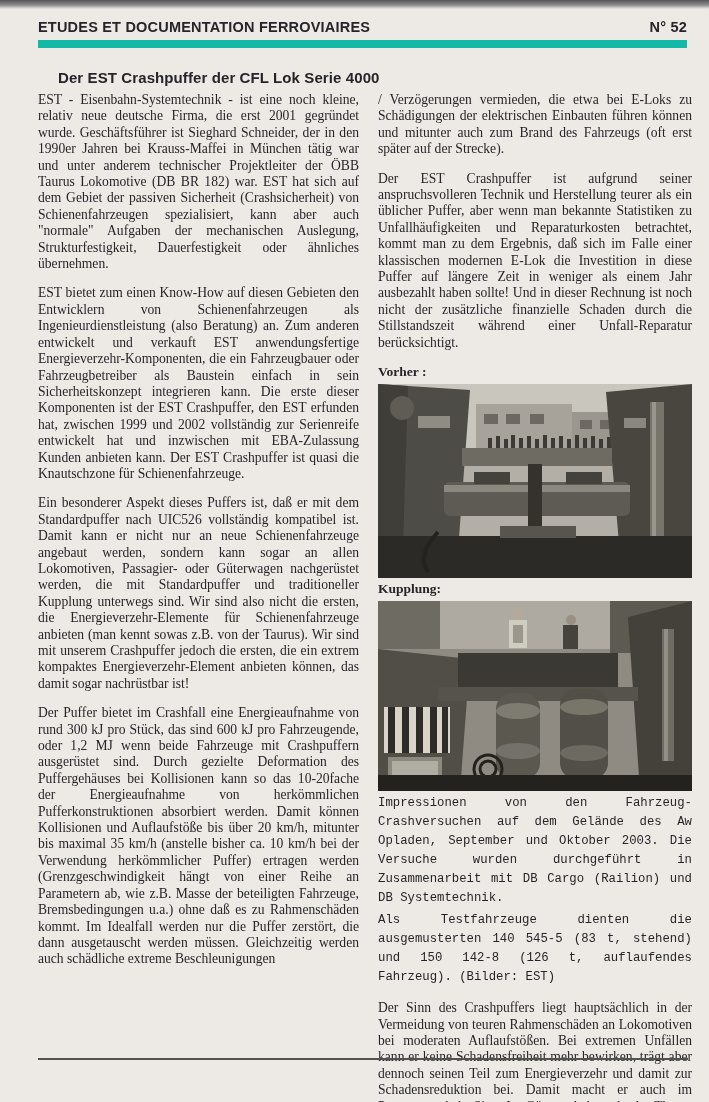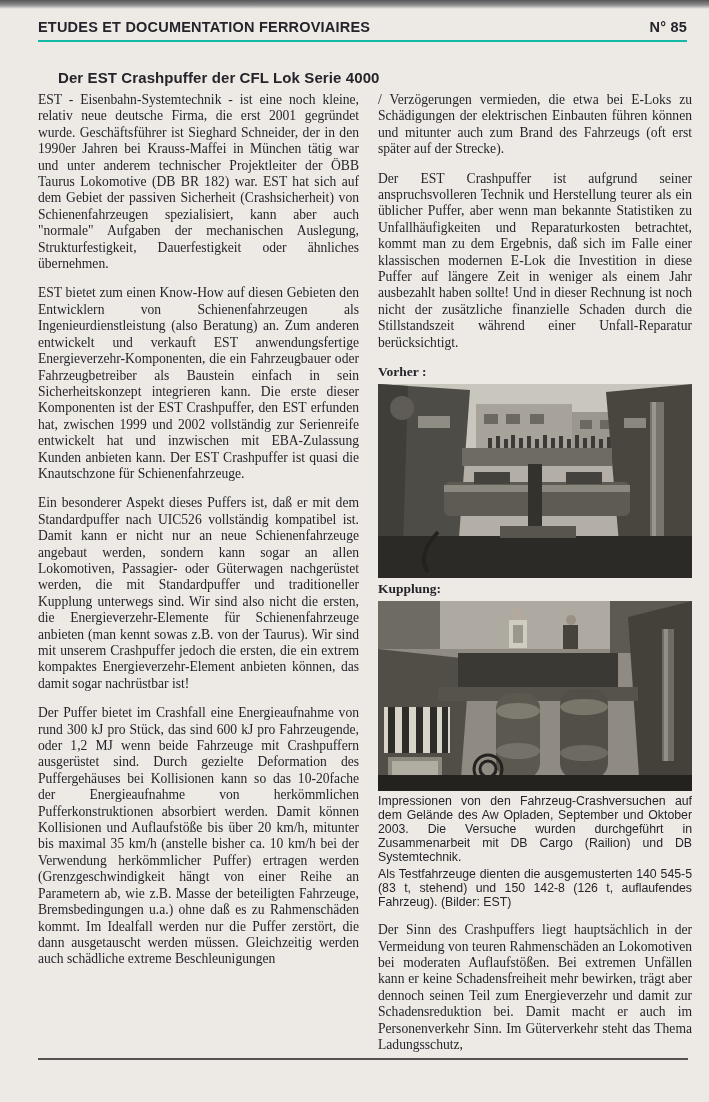--- a/index.html
+++ b/index.html
@@ -13,21 +13,21 @@
   }
   .scan-top-strip{
     position:absolute;top:0;left:0;right:0;height:9px;
     background:linear-gradient(#565656,#8b8b8b 55%,rgba(139,139,139,0));
   }
   .masthead{
     position:absolute;top:19px;left:38px;width:649px;
     display:flex;justify-content:space-between;align-items:flex-end;
     font-family:"Liberation Sans", sans-serif;font-weight:bold;font-size:14.5px;
     letter-spacing:.2px;
-    border-bottom:2px solid #14b8a6;padding-bottom:5px;
+    border-bottom:8px solid #14b8a6;padding-bottom:5px;
   }
   .article-title{
     position:absolute;top:59px;left:38px;width:640px;
     font-family:"Liberation Sans", sans-serif;font-weight:bold;font-size:15px;
     letter-spacing:.1px;
     margin-left:20px;
   }
   .columns{
     position:absolute;top:92px;left:38px;width:650px;
     display:flex;gap:19px;
@@ -39,43 +39,43 @@
     margin:0 0 13px 0;
     font-size:13.6px;line-height:16.4px;
     text-align:justify;
   }
   .photo-label{
     font-family:Liberation Serif, serif;font-weight:bold;font-size:13.5px;
     margin:3px 0 4px 0;
   }
   .photo-frame{display:block;width:314px;background:#b3afa7;}
   .caption{
-    font-family:Liberation Sans, sans-serif;
-    font-size:12.3px;line-height:14px;
+    font-family:Liberation Mono, monospace;
+    font-size:12.3px;line-height:19px;
     margin:3px 0 0 0;text-align:justify;
   }
   .caption + .caption{margin-bottom:3px;}
   .footer-rule{
     position:absolute;top:1058px;left:38px;width:650px;
     border-top:2px solid #53524e;
   }
   .page-number{
     position:absolute;top:1064px;left:0;width:709px;text-align:center;
     font-family:"Liberation Sans", sans-serif;font-weight:bold;font-size:14.5px;
   }
 </style>
 </head>
 <body>
 
 <div class="page">
   <div class="scan-top-strip"></div>
 
   <div class="masthead">
     <span>ETUDES ET DOCUMENTATION FERROVIAIRES</span>
-    <span>N° 85</span>
+    <span>N° 52</span>
   </div>
 
   <h1 class="article-title">Der EST Crashpuffer der CFL Lok Serie 4000</h1>
 
   <div class="columns">
 
     <div class="col col-left">
       <p class="body">EST - Eisenbahn-Systemtechnik - ist eine noch kleine, relativ neue deutsche Firma, die erst 2001 gegründet wurde. Geschäftsführer ist Sieghard Schneider, der in den 1990er Jahren bei Krauss-Maffei in München tätig war und unter anderem technischer Projektleiter der ÖBB Taurus Lokomotive (DB BR 182) war. EST hat sich auf dem Gebiet der passiven Sicherheit (Crashsicherheit) von Schienenfahrzeugen spezialisiert, kann aber auch "normale" Aufgaben der mechanischen Auslegung, Strukturfestigkeit, Dauerfestigkeit oder ähnliches übernehmen.</p>
       <p class="body">EST bietet zum einen Know-How auf diesen Gebieten den Entwicklern von Schienenfahrzeugen als Ingenieurdienstleistung (also Beratung) an. Zum anderen entwickelt und verkauft EST anwendungsfertige Energieverzehr-Komponenten, die ein Fahrzeugbauer oder Fahrzeugbetreiber als Baustein einfach in sein Sicherheitskonzept integrieren kann. Die erste dieser Komponenten ist der EST Crashpuffer, den EST erfunden hat, zwischen 1999 und 2002 vollständig zur Serienreife entwickelt hat und inzwischen mit EBA-Zulassung Kunden anbieten kann. Der EST Crashpuffer ist quasi die Knautschzone für Schienenfahrzeuge.</p>
       <p class="body">Ein besonderer Aspekt dieses Puffers ist, daß er mit dem Standardpuffer nach UIC526 vollständig kompatibel ist. Damit kann er nicht nur an neue Schienenfahrzeuge angebaut werden, sondern kann sogar an allen Lokomotiven, Passagier- oder Güterwagen nachgerüstet werden, die mit Standardpuffer und traditioneller Kupplung unterwegs sind. Wir sind also nicht die ersten, die Energieverzehr-Elemente für Schienenfahrzeuge anbieten (man kennt sowas z.B. von der Taurus). Wir sind mit unserem Crashpuffer jedoch die ersten, die ein extrem kompaktes Energieverzehr-Element anbieten können, das damit sogar nachrüstbar ist!</p>

